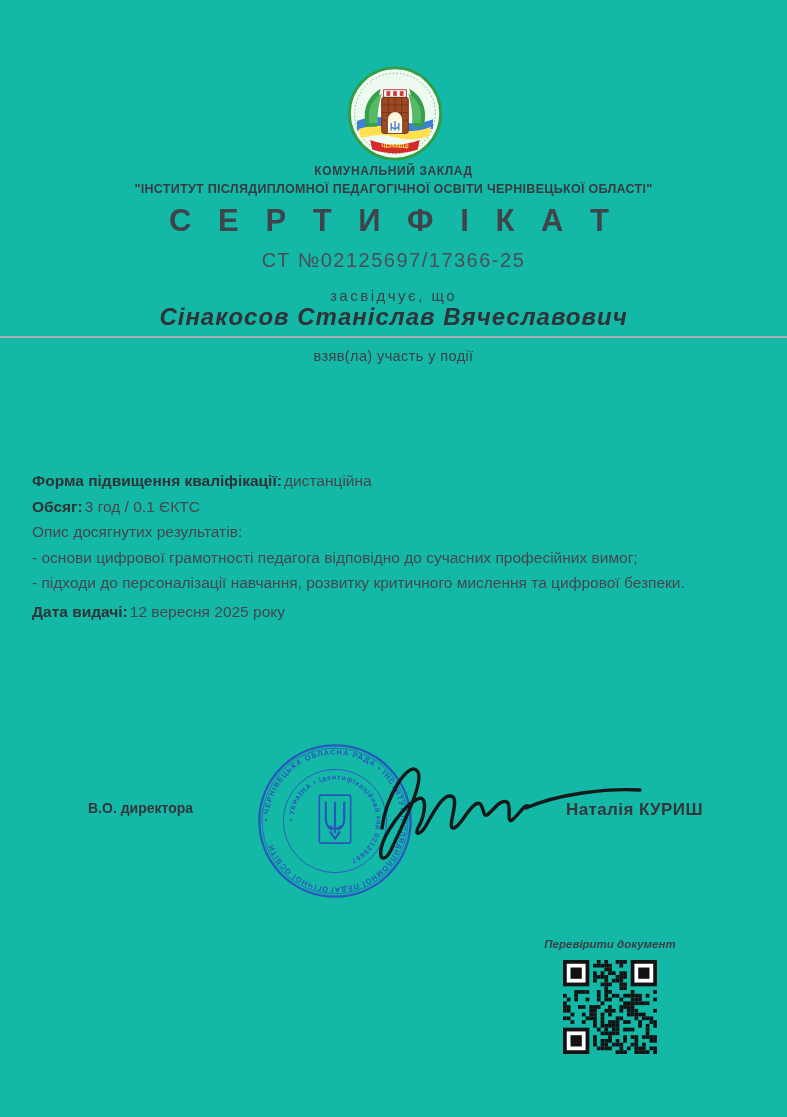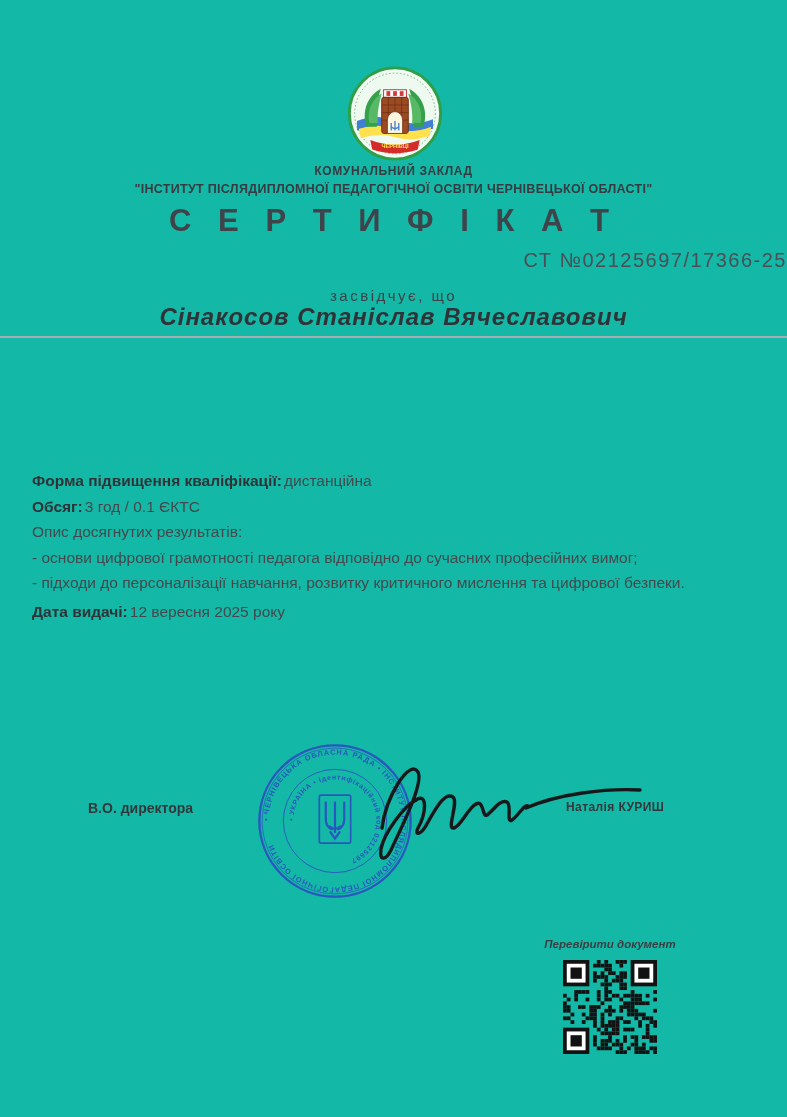--- a/index.html
+++ b/index.html
@@ -4,32 +4,32 @@
 <style>
   html,body{margin:0;padding:0;background:#ffffff;}
   .page{
     position:relative;width:787px;height:1117px;background:#14b8a6;overflow:hidden;
     font-family:"Liberation Sans","DejaVu Sans",sans-serif;color:#3c4147;
   }
   .ctr{position:absolute;left:0;width:787px;text-align:center;}
   .org-line1{top:164px;font-size:12px;font-weight:bold;letter-spacing:.6px;color:#363b41;}
   .org-line2{top:182px;font-size:12.5px;font-weight:bold;letter-spacing:.3px;color:#363b41;}
   .cert-title{top:203px;font-size:31px;font-weight:bold;letter-spacing:9px;color:#3f444b;}
-  .cert-number{top:249px;font-size:20px;letter-spacing:1.5px;color:#4a4f55;text-align:right;}
+  .cert-number{top:249px;font-size:20px;letter-spacing:1.5px;color:#4a4f55;}
   .certifies{top:287px;font-size:15px;letter-spacing:2.5px;color:#3c4147;}
   .recipient-name{top:303px;font-size:24px;font-style:italic;font-weight:600;letter-spacing:1px;color:#2f3338;}
   .name-rule{position:absolute;left:0;top:336px;width:787px;height:2px;background:#a9adb2;}
   .participation{top:348px;font-size:14.5px;letter-spacing:.4px;color:#3c4147;}
   .event-title{position:absolute;left:24px;top:371px;width:739px;text-align:center;
     font-size:19px;font-weight:bold;line-height:29px;color:#383d44;}
   .details{position:absolute;left:32px;top:468px;width:714px;font-size:15.5px;line-height:25.5px;color:#44484d;}
   .details .b{font-weight:bold;color:#2e3338;margin-right:2px;}
   .details .date-line{margin-top:3px;}
   .sig-position{position:absolute;left:88px;top:800px;font-size:14px;font-weight:bold;color:#33373c;}
-  .sig-name{position:absolute;left:566px;top:800px;font-size:12px;font-weight:bold;color:#33373c;letter-spacing:.4px;}
+  .sig-name{position:absolute;left:566px;top:800px;font-size:17px;font-weight:bold;color:#33373c;letter-spacing:.4px;}
   .stamp-wrap{position:absolute;left:252px;top:738px;width:166px;height:166px;opacity:.92;}
   .signature-wrap{position:absolute;left:348px;top:744px;width:305px;height:120px;}
   .verify-label{position:absolute;left:540px;top:938px;width:140px;text-align:center;
     font-size:11.5px;font-weight:bold;font-style:italic;color:#3a3e44;}
   .qr{position:absolute;left:563px;top:960px;width:94px;height:94px;}
   .logo-wrap{position:absolute;left:347px;top:66px;width:96px;height:95px;}
   .stamp-ring-text{font-size:8px;font-weight:bold;letter-spacing:1.1px;fill:#2a4fc0;}
   .stamp-ring-text.small{font-size:7.6px;letter-spacing:.8px;}
 </style>
 </head>
@@ -61,20 +61,21 @@
   </div>
 
   <div class="ctr org-line1">КОМУНАЛЬНИЙ ЗАКЛАД</div>
   <div class="ctr org-line2">"ІНСТИТУТ ПІСЛЯДИПЛОМНОЇ ПЕДАГОГІЧНОЇ ОСВІТИ ЧЕРНІВЕЦЬКОЇ ОБЛАСТІ"</div>
   <div class="ctr cert-title">С Е Р Т И Ф І К А Т</div>
   <div class="ctr cert-number">СТ №02125697/17366-25</div>
 
   <div class="ctr certifies">засвідчує, що</div>
   <div class="ctr recipient-name">Сінакосов Станіслав Вячеславович</div>
   <div class="name-rule"></div>
+  <div class="ctr participation">взяв(ла) участь у події</div>
 
 
   <div class="details">
     <div>
       <span class="b">Форма підвищення кваліфікації:</span><span>дистанційна</span>
     </div>
     <div>
       <span class="b">Обсяг:</span><span>3 год / 0.1 ЄКТС</span>
     </div>
     <div>Опис досягнутих результатів:</div>

